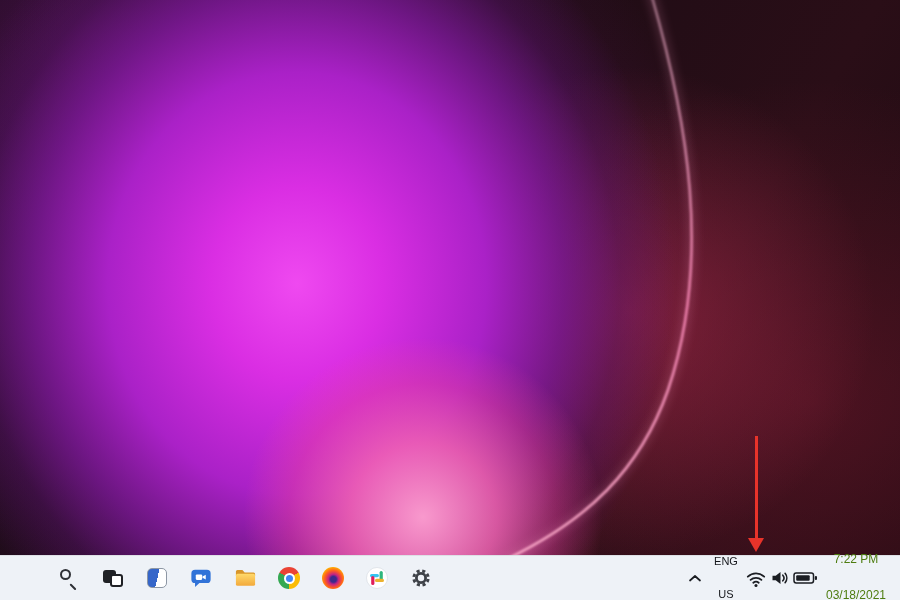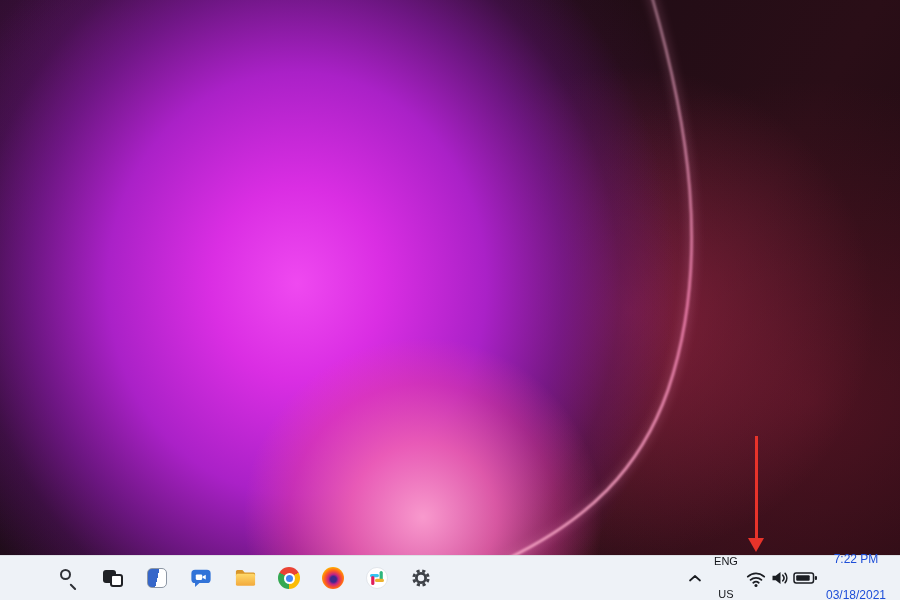--- a/index.html
+++ b/index.html
@@ -62,21 +62,21 @@
   .chrome:before{content:"";position:absolute;left:5.5px;top:5.5px;width:11px;height:11px;background:#fff;border-radius:50%;}
   .chrome:after{content:"";position:absolute;left:7.5px;top:7.5px;width:7px;height:7px;background:#4285f4;border-radius:50%;}
   
   .firefox{width:22px;height:22px;border-radius:50%;
     background:radial-gradient(circle at 52% 56%, #3a2a8c 0 17%, #c42482 30%, #ff5d1e 52%, #ffb300 74%, #ff9500 100%);}
   
   .tray{display:flex;align-items:center;height:44px;padding-right:8px;color:#1b1e23;}
   .trayBtn{height:38px;display:flex;flex-direction:column;align-items:center;justify-content:center;border-radius:4px;}
   .w26{width:26px;}.w36{width:36px;}.w24{width:24px;}
   .lang{font-size:11px;line-height:1.2;text-align:center;color:#16181c;}
-  .clock{width:74px;font-size:12px;line-height:1.3;text-align:right;color:#1d4ed8;padding-left:2px;}
+  .clock{width:74px;font-size:12px;line-height:1.3;text-align:right;color:#4d7c0f;padding-left:2px;}
   .clock div{white-space:nowrap;}
   svg{display:block;}
 </style>
 </head>
 <body>
 
 <div class="desktop">
   <svg class="crescent" width="900" height="556" viewBox="0 0 900 556">
     <defs>
       <linearGradient id="cg" x1="0" y1="0" x2="0" y2="1">

